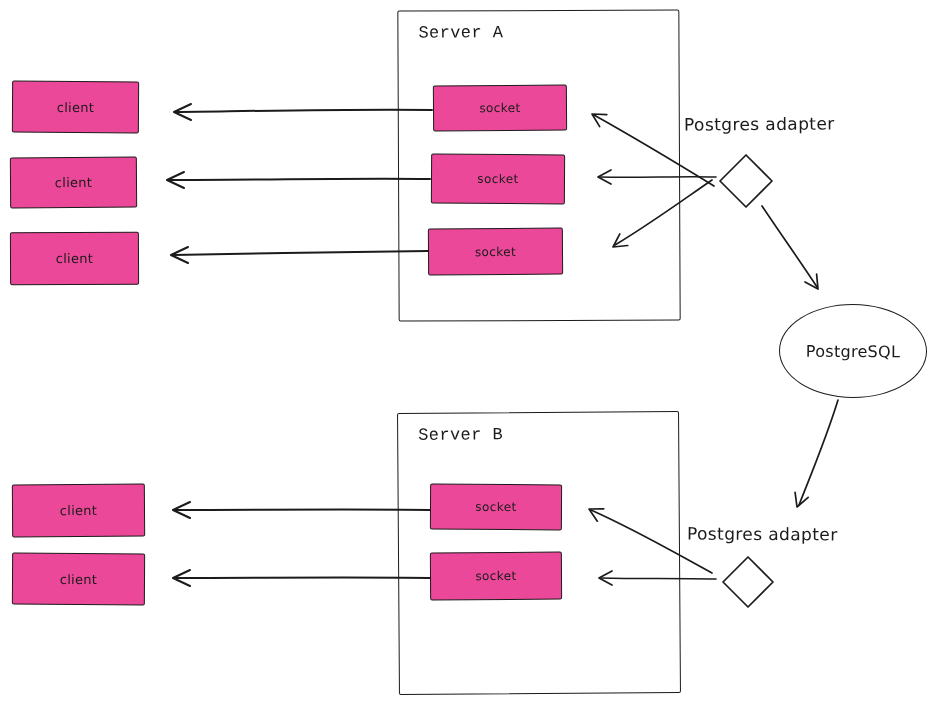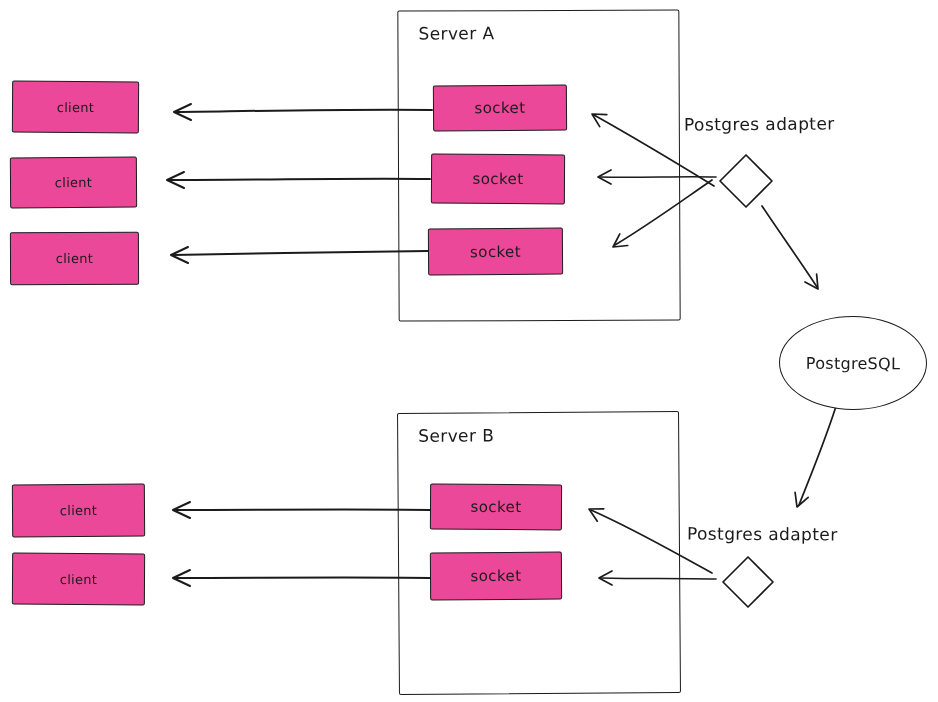--- a/index.html
+++ b/index.html
@@ -16,30 +16,31 @@
     position: absolute;
     border: 1.7px solid #1b1b1b;
     background: #ec4899;
     display: flex;
     align-items: center;
     justify-content: center;
     box-sizing: border-box;
     border-radius: 2px;
   }
   .client { font-size: 13px; letter-spacing: 0.3px; }
-  .socket { font-size: 15px; letter-spacing: 0.4px; justify-content: center; }
+  .socket { font-size: 12px; letter-spacing: 0.4px; justify-content: center; }
   .server {
     background: transparent;
     align-items: flex-start;
     justify-content: flex-start;
   }
   .server .server-label {
     margin: 12px 18px 0 20px;
     font-size: 17px;
     letter-spacing: 0.4px;
+    font-family: Liberation Mono, monospace;
   }
   .ellipse {
     position: absolute;
     border: 1.7px solid #1b1b1b;
     border-radius: 50%;
     background: #ffffff;
     display: flex;
     align-items: center;
     justify-content: center;
     box-sizing: border-box;
@@ -144,21 +145,21 @@
   </div>
   <div class="box client r1" style="left:10px; top:157px; width:127px; height:51px;">
     <span>client</span>
   </div>
   <div class="box client r3" style="left:10px; top:232px; width:129px; height:53px;">
     <span>client</span>
   </div>
 
   <div class="floating-label r1" style="left:684px; top:114px;">Postgres adapter</div>
 
-  <div class="ellipse r2" style="left:779px; top:316px; width:148px; height:94px;">
+  <div class="ellipse r2" style="left:779px; top:304px; width:148px; height:94px;">
     <span>PostgreSQL</span>
   </div>
 
   <div class="box server r1" style="left:398px; top:412px; width:282px; height:282px;">
     <div class="server-label">Server B</div>
   </div>
 
   <div class="box socket r2" style="left:430px; top:484px; width:132px; height:46px;">
     <span>socket</span>
   </div>

